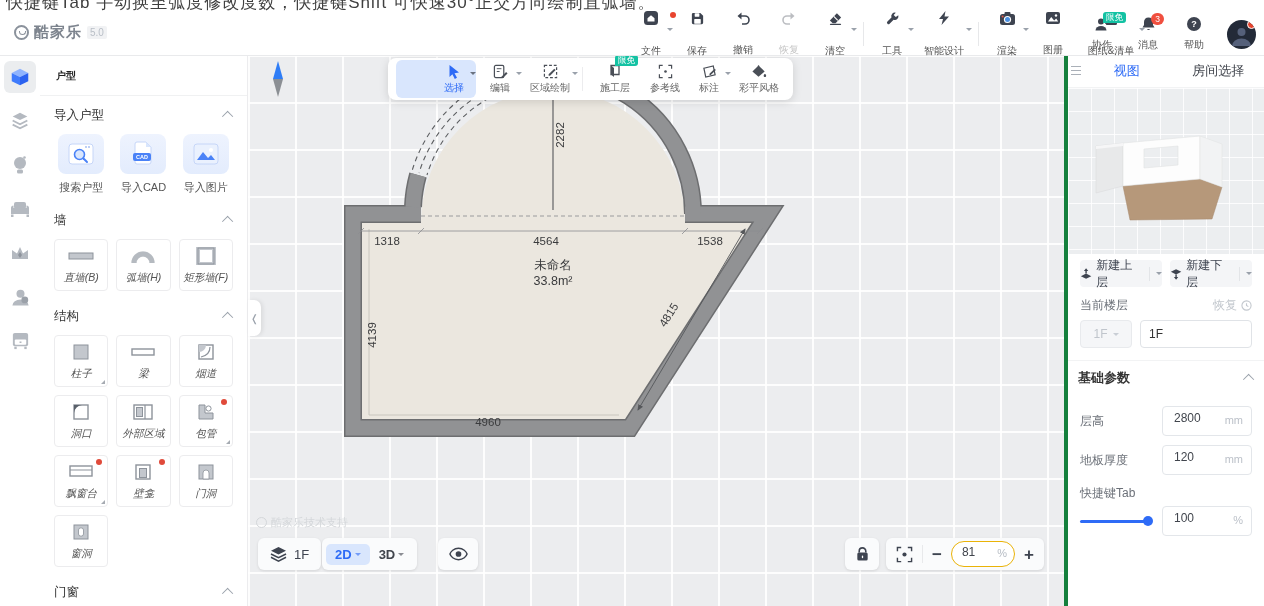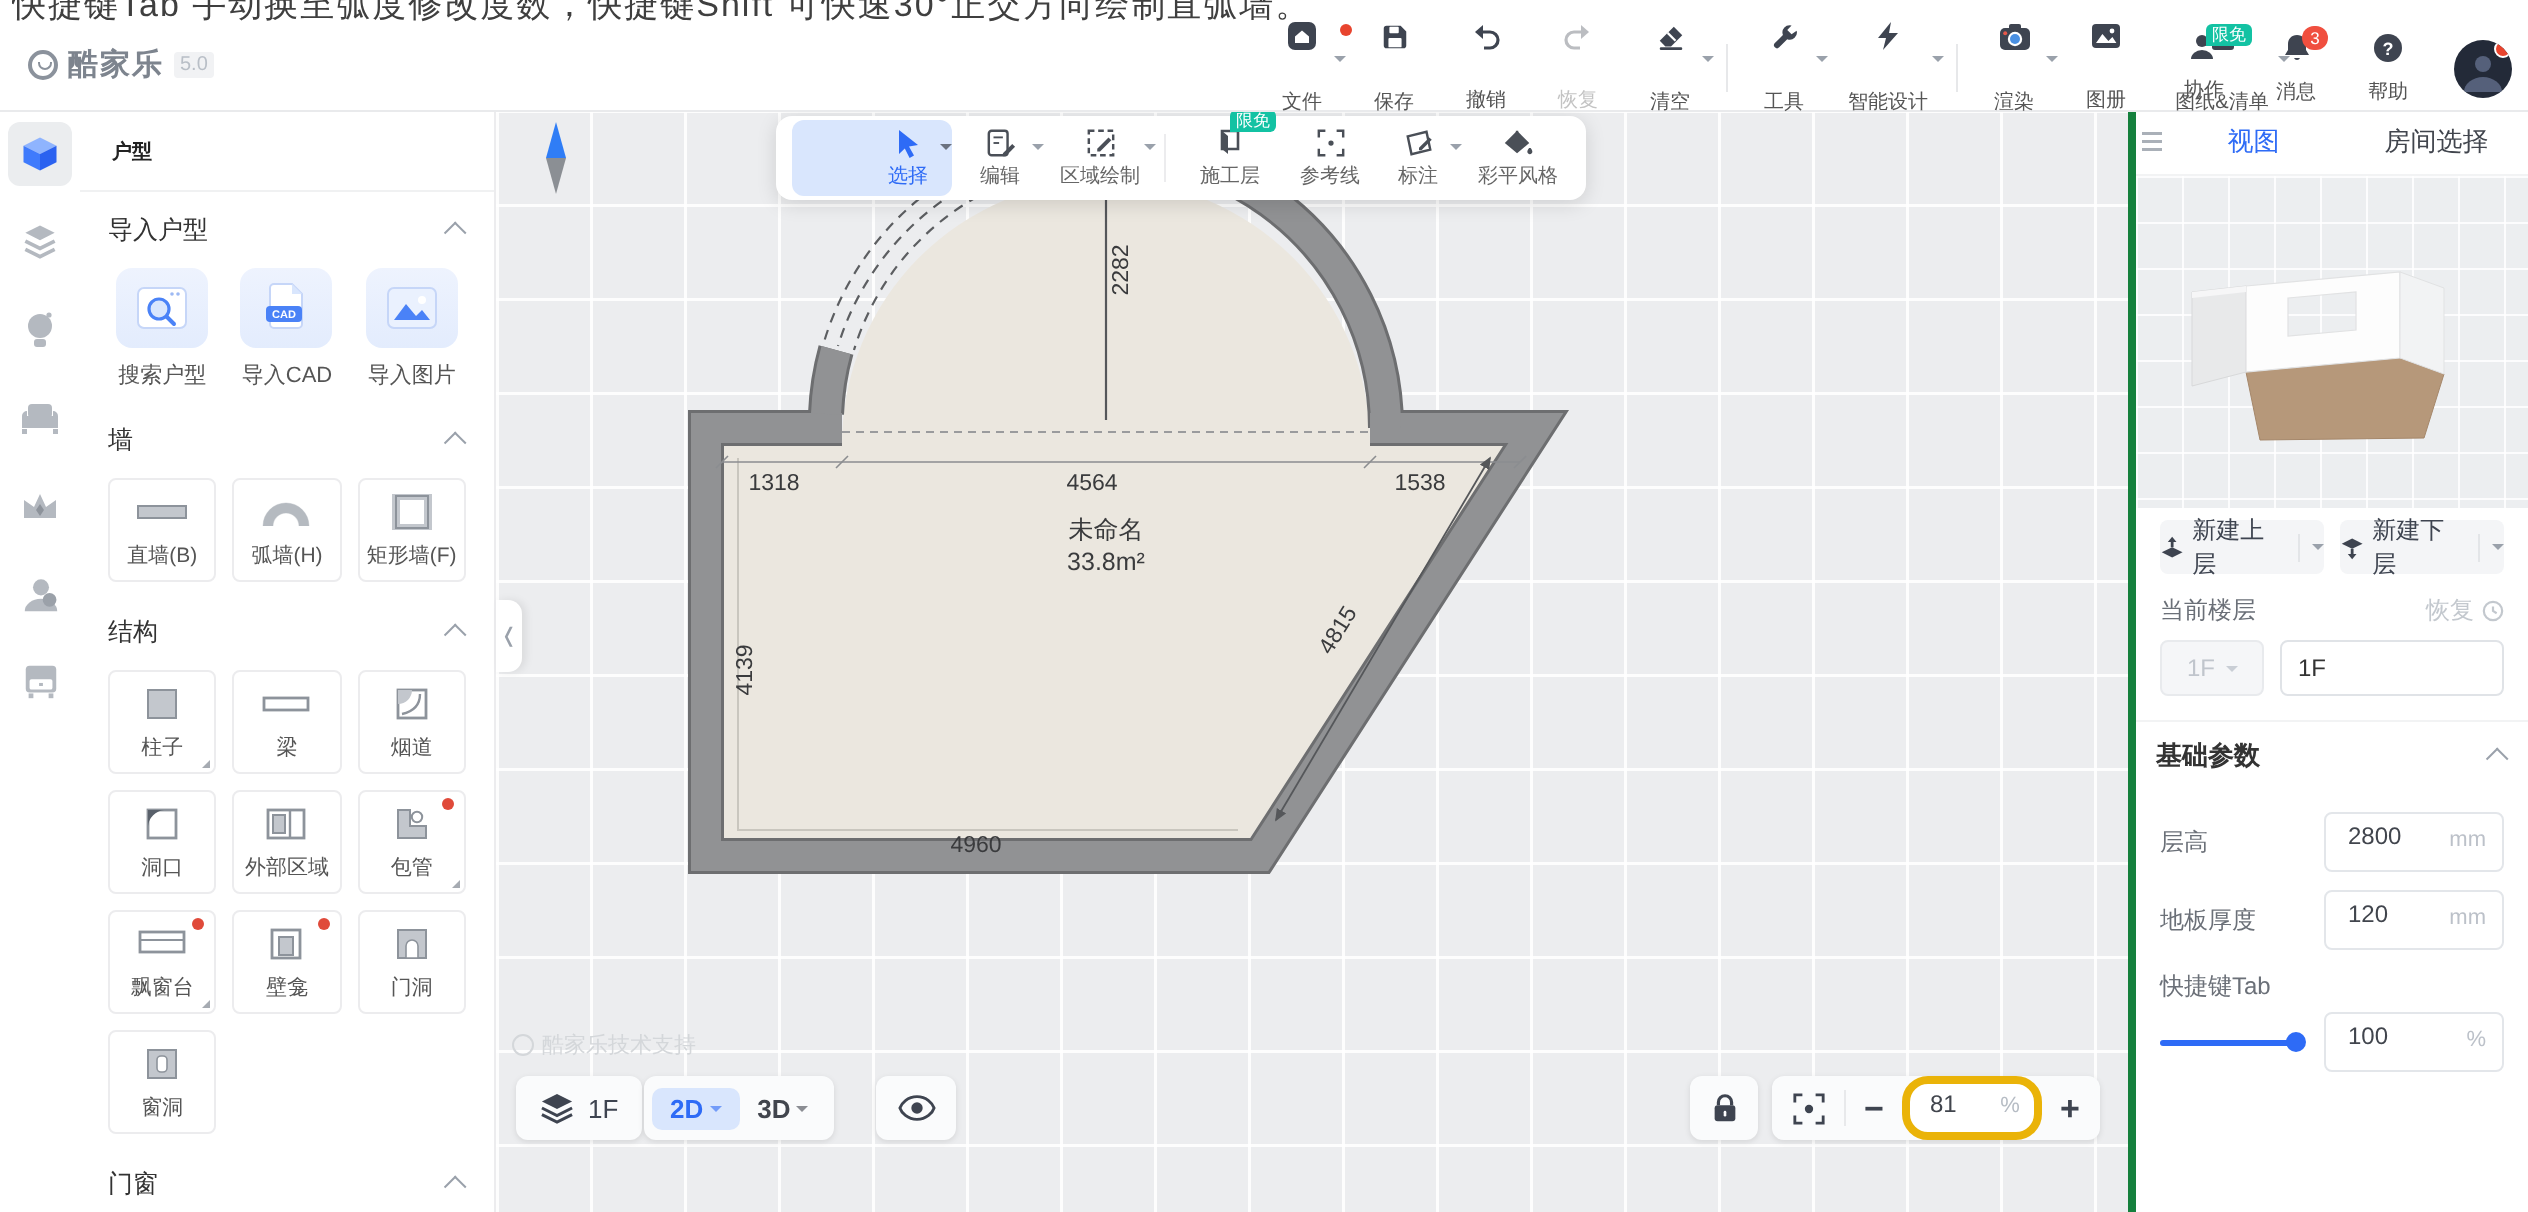--- a/index.html
+++ b/index.html
@@ -51,21 +51,21 @@
   #lpanel h1{font-size:10px;color:#222;margin:14px 0 12px 16px;font-weight:bold;}
   .pdiv{height:1px;background:#f0f1f2;margin:0;}
   .sec{padding:0 14px;}
   .sec-h{display:flex;align-items:center;justify-content:space-between;height:30px;margin-top:4px;cursor:pointer;}
   .sec-h .t{font-size:12.5px;color:#333;}
   .chev{width:7px;height:7px;border-left:1.5px solid #9aa1ab;border-top:1.5px solid #9aa1ab;transform:rotate(45deg) translateY(2px);}
   .grid3{display:grid;grid-template-columns:repeat(3,1fr);gap:8px;margin:4px 0 10px;}
   .imp{display:flex;flex-direction:column;align-items:center;cursor:pointer;}
   .imp .tile{width:46px;height:40px;border-radius:8px;background:linear-gradient(180deg,#eef3fe,#e3ecfd);display:flex;align-items:center;justify-content:center;}
   .imp .lb{font-size:11px;color:#555;margin-top:6px;white-space:nowrap;}
-  .card{position:relative;height:50px;border:1px solid #ececee;border-radius:4px;background:#fff;display:flex;flex-direction:column;align-items:center;justify-content:flex-end;cursor:pointer;}
+  .card{position:relative;height:50px;border:1px solid #ececee;border-radius:4px;background:#fff;display:flex;flex-direction:column;align-items:center;justify-content:flex-end;cursor:pointer;font-style:italic;}
   .card .glyph{position:absolute;top:7px;left:0;right:0;display:flex;justify-content:center;}
   .card .lb{font-size:10.5px;color:#555;margin-bottom:5px;white-space:nowrap;}
   .card .rd{position:absolute;top:3px;right:5px;width:6px;height:6px;border-radius:50%;background:#e04a3a;}
   .card .sub{position:absolute;bottom:2px;right:2px;width:0;height:0;border-left:4px solid transparent;border-bottom:4px solid #a6abb2;}
 
   #lcollapse{position:absolute;left:248px;top:300px;width:13px;height:36px;background:#fff;border-radius:0 7px 7px 0;
              box-shadow:2px 0 4px rgba(0,0,0,.08);z-index:21;display:flex;align-items:center;justify-content:center;
              color:#9aa1ab;font-size:10px;cursor:pointer;}
 
   
@@ -96,21 +96,21 @@
   #floorbtn{left:258px;padding:0 12px;gap:7px;font-size:13px;cursor:pointer;}
   #viewswitch{left:322px;padding:0 4px;}
   #viewswitch .v2{background:#d9e6fd;color:#2e6bf6;border-radius:5px;padding:3px 9px;font-size:13px;font-weight:bold;cursor:pointer;display:flex;align-items:center;gap:3px;}
   #viewswitch .v3{color:#41454d;padding:3px 9px;font-size:13px;font-weight:bold;cursor:pointer;display:flex;align-items:center;gap:3px;}
   .carets{width:0;height:0;border:3.5px solid transparent;border-top-color:currentColor;margin-top:3px;opacity:.6;}
   #eyebtn{left:438px;width:40px;justify-content:center;cursor:pointer;}
   #lockbtn{left:845px;width:34px;justify-content:center;cursor:pointer;}
   #zoombar{left:886px;padding:0 10px;gap:9px;}
   #zoombar .zdiv{width:1px;height:18px;background:#e8e9eb;}
   #zoombar .pm{font-size:17px;color:#3e4450;cursor:pointer;line-height:1;font-weight:bold;}
-  #zoomfield{position:relative;width:62px;height:24px;border:4px solid #eab308;border-radius:13px;background:#fff;}
+  #zoomfield{position:relative;width:62px;height:24px;border:1px solid #eab308;border-radius:13px;background:#fff;}
   #zoomfield input{position:absolute;left:8px;top:2px;width:30px;border:none;outline:none;font-size:12px;color:#41454d;background:transparent;font-family:inherit;}
   #zoomfield .unit{position:absolute;right:7px;top:5px;font-size:11px;color:#b6bcc4;}
 
   
   #rpanel{position:absolute;right:0;top:55px;width:200px;height:558px;background:#fff;border-left:4px solid #15803d;z-index:20;box-sizing:border-box;}
   #rtabs{height:32px;display:flex;align-items:center;border-bottom:1px solid #f2f3f4;}
   #rtabs .handle{width:10px;height:10px;margin-left:3px;background:repeating-linear-gradient(#aab0b8 0 1.5px,transparent 1.5px 4px);}
   #rtabs .tab{flex:1;text-align:center;font-size:13px;color:#41454d;cursor:pointer;}
   #rtabs .tab.active{color:#2e6bf6;}
   #preview{position:relative;height:166px;background-color:#eceef0;

